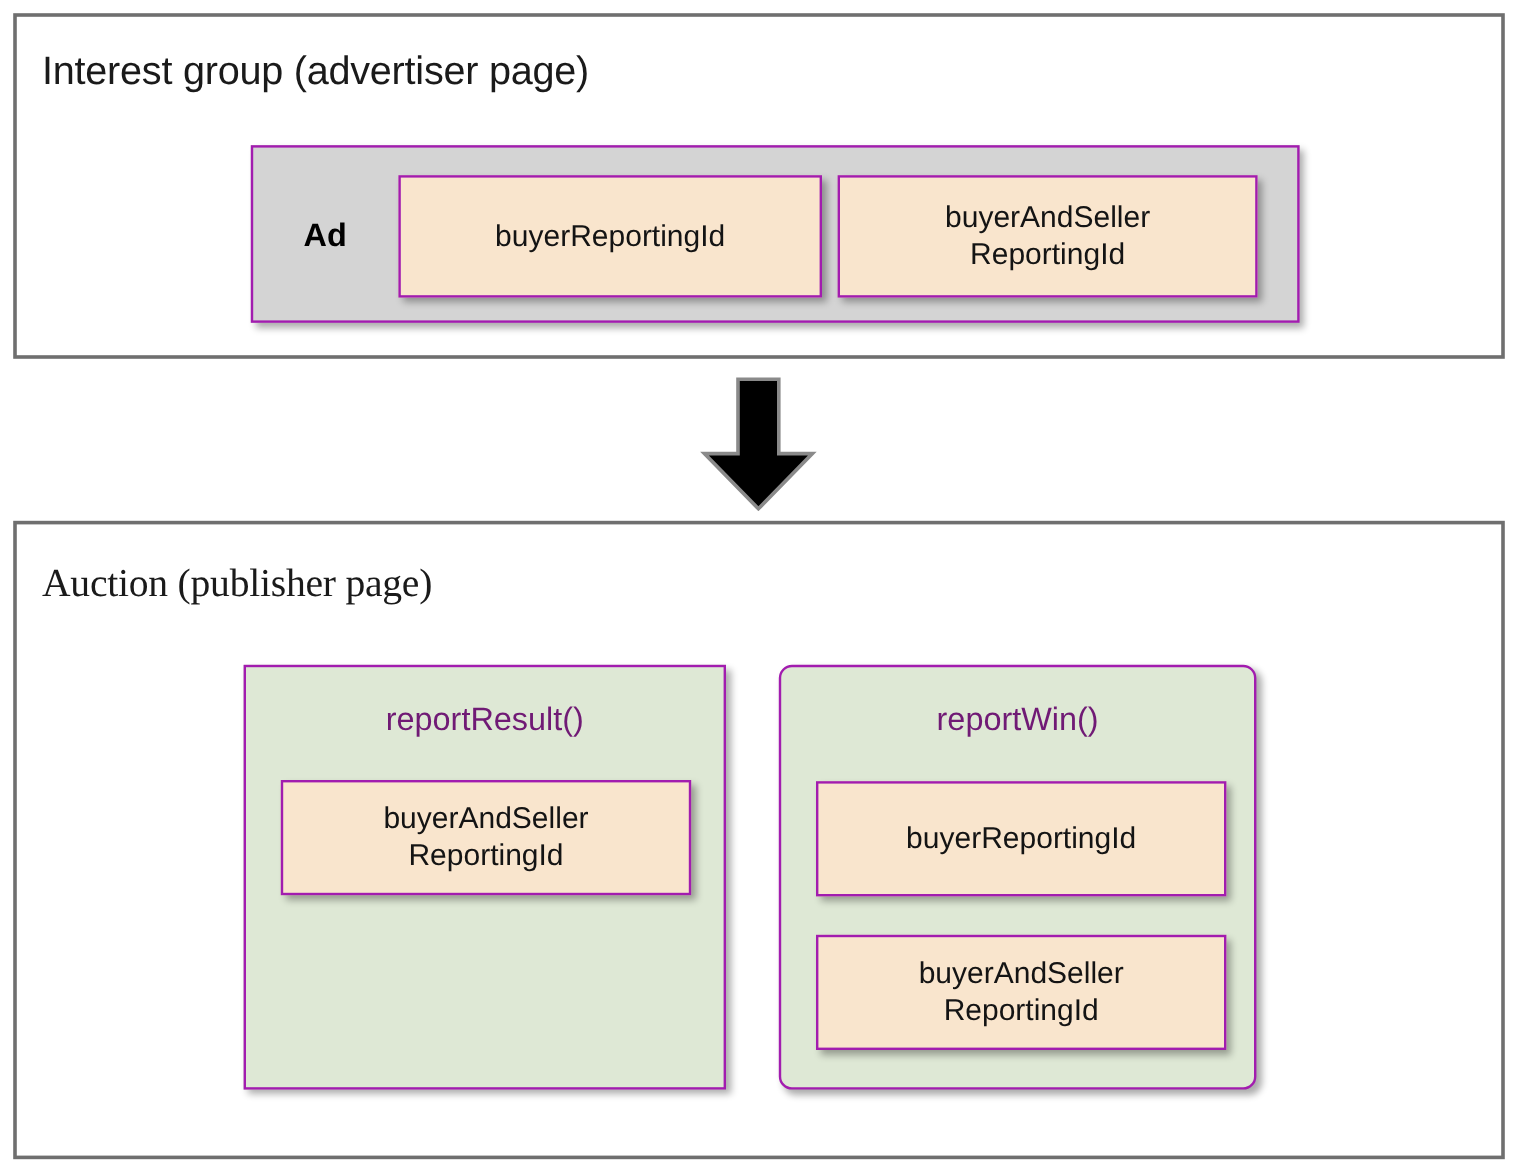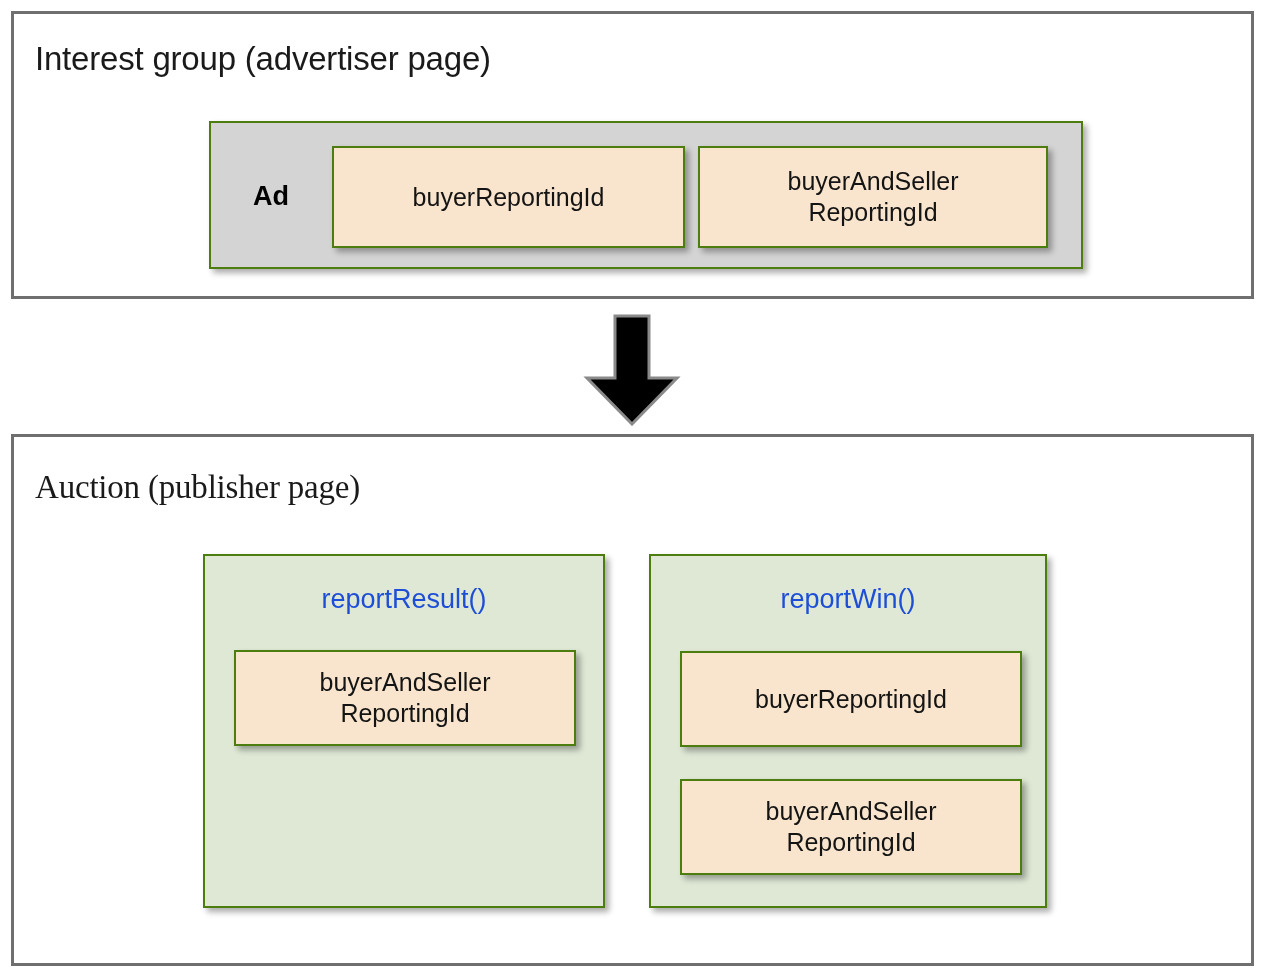--- a/index.html
+++ b/index.html
@@ -58,21 +58,21 @@
   #auction-title {
     left: 21px;
     top: 31px;
     font-family: Liberation Serif, serif;
   }
 
   
   .box {
     position: absolute;
     box-sizing: border-box;
-    border: 2px solid #4d7c0f;
+    border: 2px solid #a21caf;
     box-shadow: 4px 4px 6px rgba(0,0,0,0.33);
   }
 
   
   #ad-container {
     left: 195px;
     top: 107px;
     width: 874px;
     height: 148px;
     background: #d4d4d4;
@@ -132,30 +132,31 @@
     left: 203px;
     top: 554px;
     width: 402px;
     height: 354px;
   }
   #panel-report-win {
     left: 649px;
     top: 554px;
     width: 398px;
     height: 354px;
+    border-radius: 11px;
   }
   .panel-title {
     position: absolute;
     left: 0;
     right: 0;
     top: 27px;
     text-align: center;
     font-size: 27px;
     line-height: 33px;
-    color: #1d4ed8;
+    color: #701a75;
   }
 
   
   #report-result-field-0 {
     left: 29px;
     top: 94px;
     width: 342px;
     height: 96px;
   }
   #report-win-field-0 {

